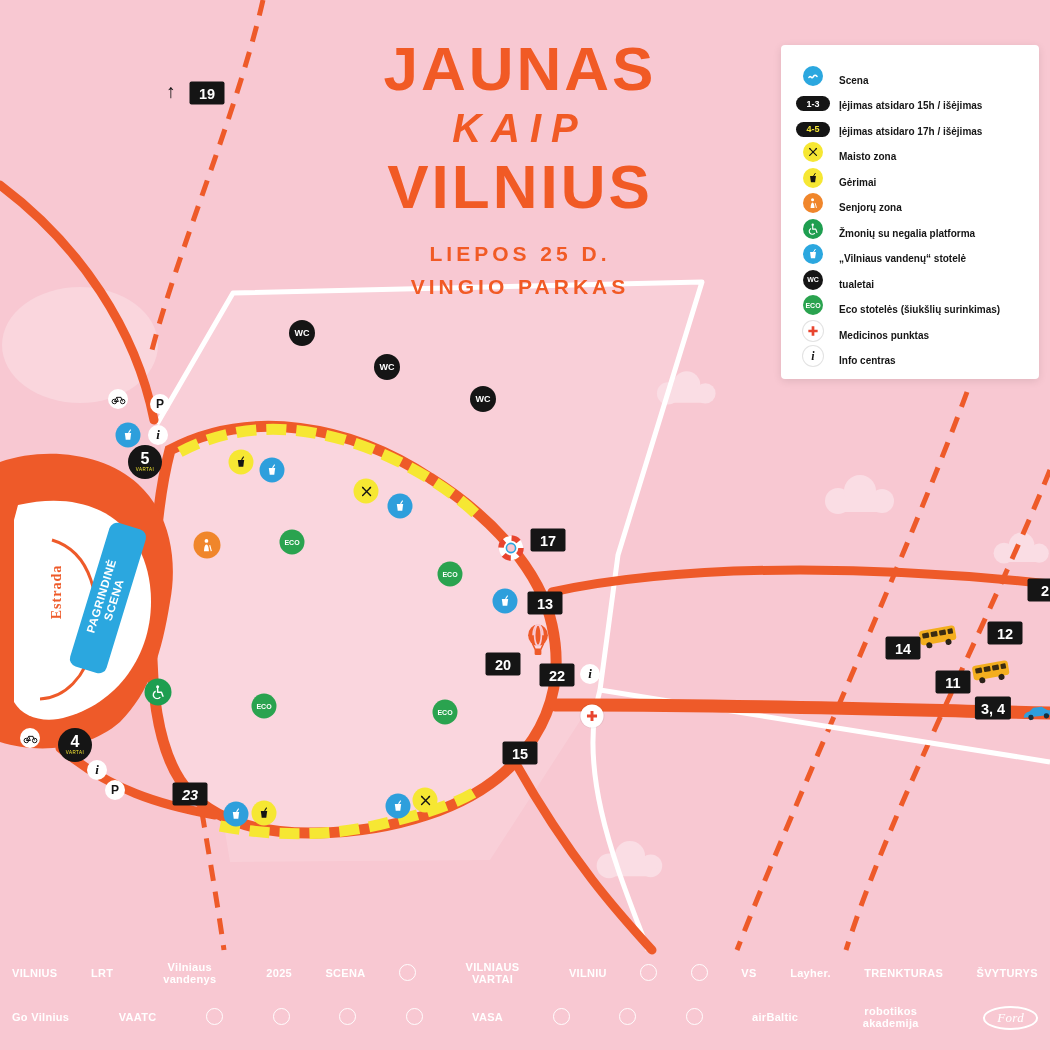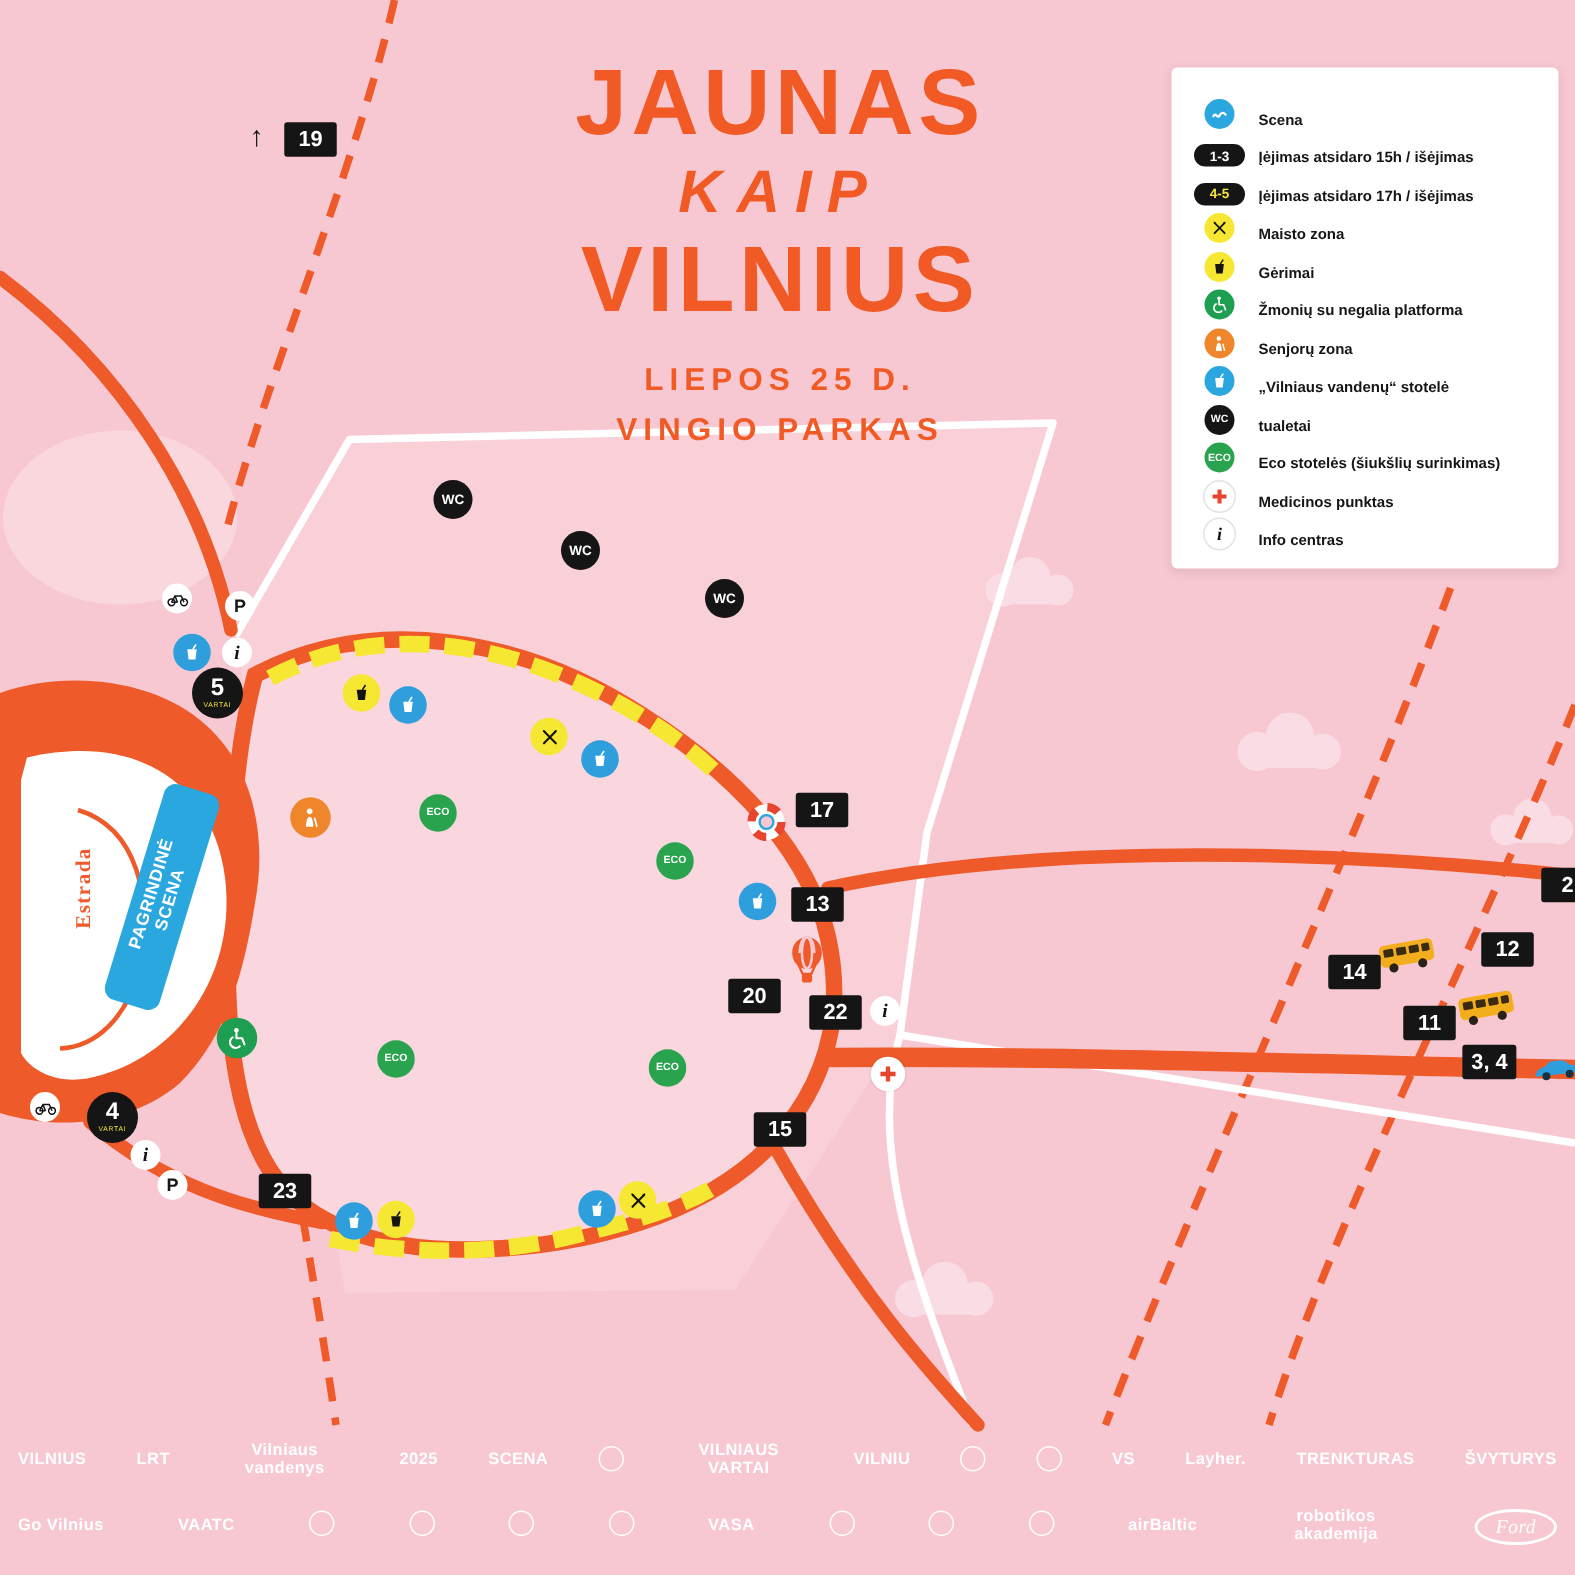--- a/index.html
+++ b/index.html
@@ -194,41 +194,41 @@
               <svg width="12" height="12" viewBox="0 0 16 16">
                 <path fill="#151515" d="M4.1 5.4h7.8l-1.1 8.4H5.2z"></path>
                 <path stroke="#151515" stroke-width="1.3" fill="none" d="M8.7 5.4l2.6-4"></path>
               </svg>
             </span>
           </span>
           <span class="llabel">Gėrimai</span>
         </div>
         <div class="lrow">
           <span class="lico-wrap">
+            <span class="lico" style="background:#F0862B;">
+              <svg width="12" height="12" viewBox="0 0 16 16">
+                <circle cx="7.4" cy="3.6" r="2" fill="#FFFFFF"></circle>
+                <path fill="#FFFFFF" d="M4.8 14.6c.1-3.8.9-7.2 2.6-7.2s2.5 3.4 2.6 7.2z"></path>
+                <path stroke="#FFFFFF" stroke-width="1.2" fill="none" d="M10.9 8.2l1.7 6.4"></path>
+              </svg>
+            </span>
+          </span>
+          <span class="llabel">Senjorų zona</span>
+        </div>
+        <div class="lrow">
+          <span class="lico-wrap">
             <span class="lico" style="background:#1E9E50;">
               <svg width="12" height="12" viewBox="0 0 16 16">
                 <circle cx="7.6" cy="2.4" r="1.6" fill="#FFFFFF"></circle>
                 <path d="M7.6 4.2v4h4.1l1.6 4.4" stroke="#FFFFFF" stroke-width="1.5" fill="none" stroke-linecap="round" stroke-linejoin="round"></path>
                 <path d="M10.4 13.4a4.1 4.1 0 1 1-4.9-6.2" stroke="#FFFFFF" stroke-width="1.5" fill="none"></path>
               </svg>
             </span>
           </span>
           <span class="llabel">Žmonių su negalia platforma</span>
-        </div>
-        <div class="lrow">
-          <span class="lico-wrap">
-            <span class="lico" style="background:#F0862B;">
-              <svg width="12" height="12" viewBox="0 0 16 16">
-                <circle cx="7.4" cy="3.6" r="2" fill="#FFFFFF"></circle>
-                <path fill="#FFFFFF" d="M4.8 14.6c.1-3.8.9-7.2 2.6-7.2s2.5 3.4 2.6 7.2z"></path>
-                <path stroke="#FFFFFF" stroke-width="1.2" fill="none" d="M10.9 8.2l1.7 6.4"></path>
-              </svg>
-            </span>
-          </span>
-          <span class="llabel">Senjorų zona</span>
         </div>
         <div class="lrow">
           <span class="lico-wrap">
             <span class="lico" style="background:#2BA7DF;">
               <svg width="12" height="12" viewBox="0 0 16 16">
                 <path fill="#FFFFFF" d="M4.1 5.4h7.8l-1.1 8.4H5.2z"></path>
                 <path stroke="#FFFFFF" stroke-width="1.3" fill="none" d="M8.7 5.4l2.6-4"></path>
               </svg>
             </span>
           </span>
@@ -416,21 +416,21 @@
             <path d="M4 8.4l2.8-5h5.4M8.8 8.4L6.8 3.4M11.8 3.4l2.2 5M4 8.4h4.8"></path>
           </g>
         </svg>
       </div>
       <div class="marker m-info" style="left: 97px; top: 770px;">
         <span>i</span>
       </div>
       <div class="marker m-p" style="left: 115px; top: 790px;">
         <span>P</span>
       </div>
-      <div class="marker m-box" style="left: 190px; top: 794px;">
+      <div class="marker m-box" style="left: 190px; top: 794px; font-style: italic;">
         <span>23</span>
       </div>
       <div class="marker m-round m-water" style="left: 236px; top: 814px;">
         <svg width="13" height="13" viewBox="0 0 16 16">
           <path fill="#fff" d="M4.1 5.4h7.8l-1.1 8.4H5.2z"></path>
           <path stroke="#fff" stroke-width="1.3" fill="none" d="M8.7 5.4l2.6-4"></path>
         </svg>
       </div>
       <div class="marker m-round m-drink" style="left: 264px; top: 813px;">
         <svg width="13" height="13" viewBox="0 0 16 16">

